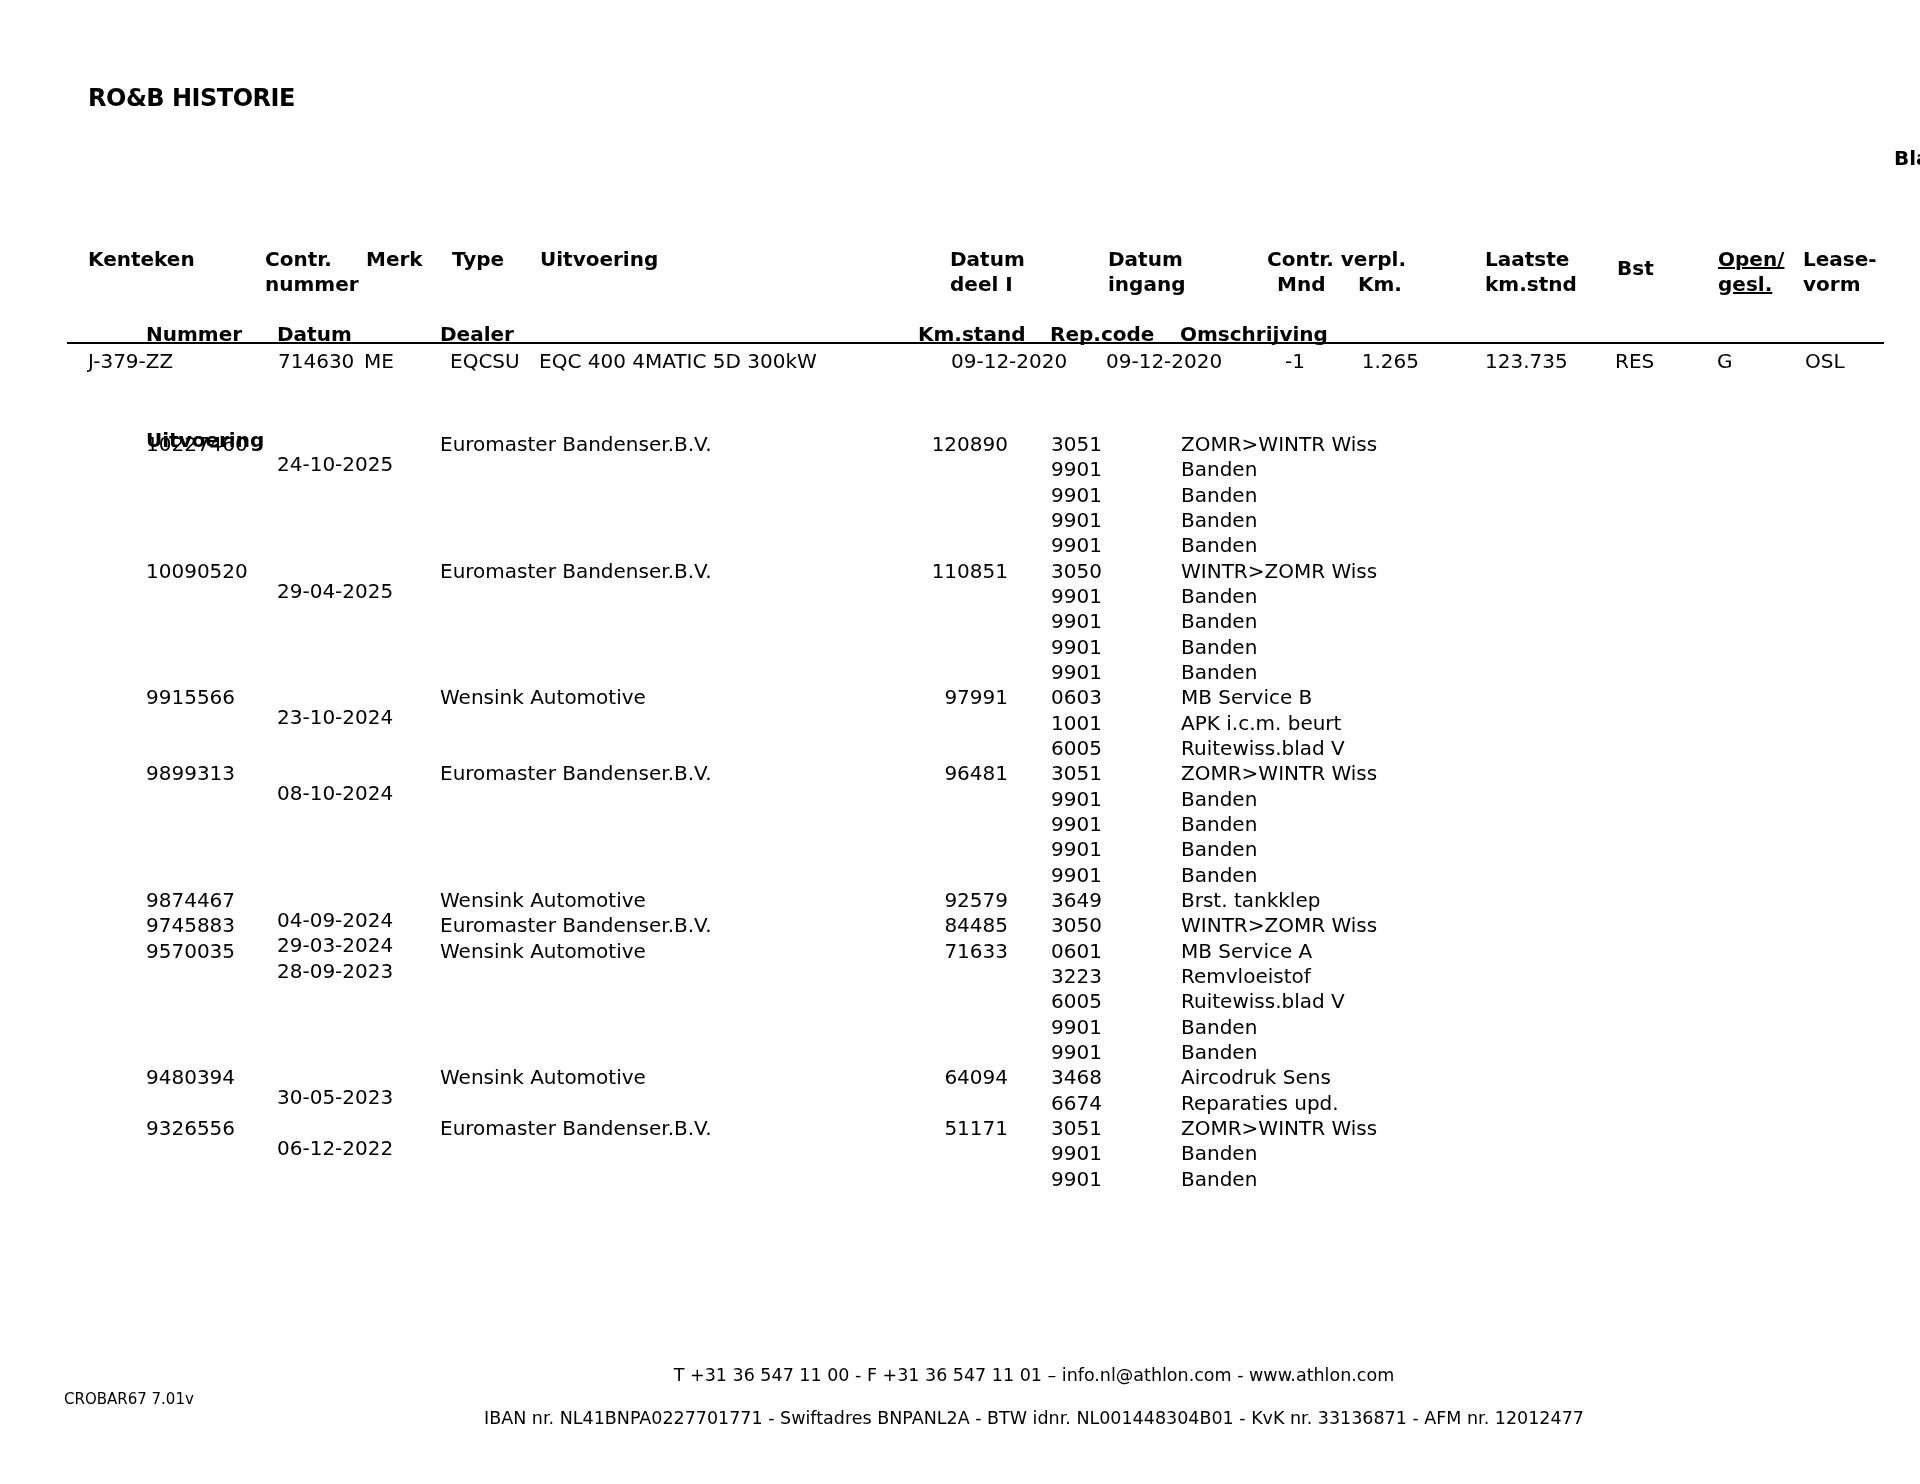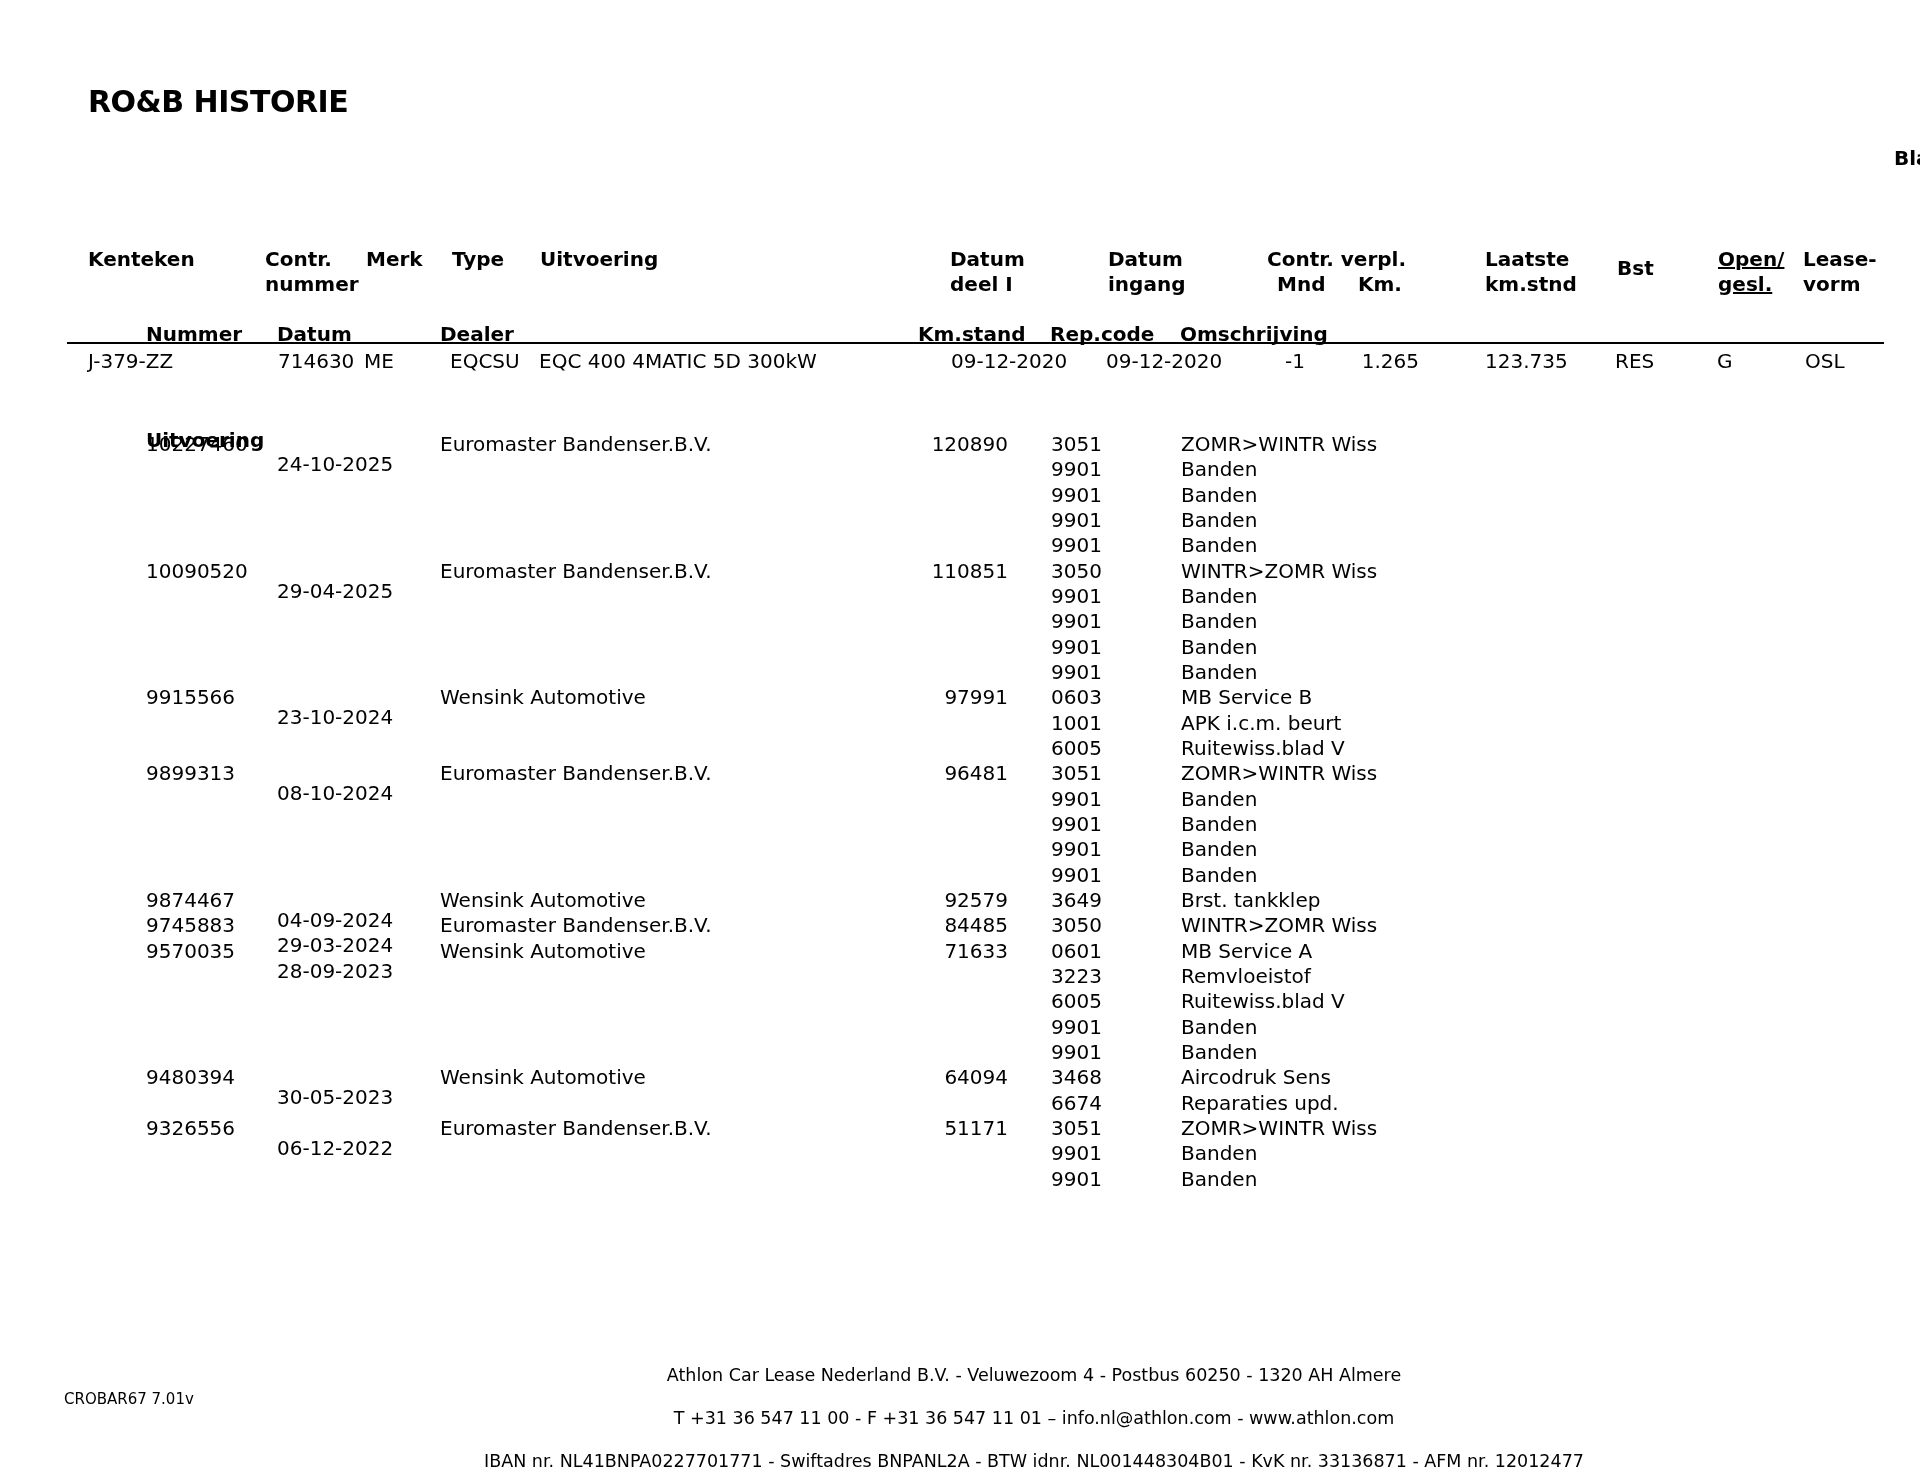--- a/index.html
+++ b/index.html
@@ -3,21 +3,21 @@
 <meta charset="utf-8">
 <style>
   html,body { margin:0; padding:0; background:#e8e8e8; }
   .page {
     position:relative; width:1920px; height:1484px; margin:0 auto;
     background:#ffffff; color:#000000;
     font-family:"DejaVu Sans", sans-serif; font-size:20px; overflow:hidden;
   }
   .abs { position:absolute; white-space:pre-line; }
   .b { font-weight:bold; }
-  .title { font-size:30px; font-weight:bold; letter-spacing:-0.5px; white-space:nowrap; }
+  .title { font-size:24px; font-weight:bold; letter-spacing:-0.5px; white-space:nowrap; }
   .hdr { line-height:25px; }
   .rule { position:absolute; background:#000; }
   .row-field { position:absolute; white-space:nowrap; }
   .num-right { text-align:right; }
   #repairs-rows { position:absolute; left:0; top:432px; width:1756px; }
   .rrow { position:relative; height:25.34px; width:1920px; }
   .rrow span { position:absolute; top:0; line-height:25.34px; white-space:nowrap; }
   .c-num    { left:146px; }
   .c-date   { left:277px;margin-top:20px; }
   .c-dealer { left:440px; }
@@ -352,18 +352,17 @@
       <span class="c-date"></span>
       <span class="c-dealer"></span>
       <span class="c-km"></span>
       <span class="c-code">9901</span>
       <span class="c-desc">Banden</span>
     </div>
   </div>
 
   <div class="crobar">CROBAR67 7.01v</div>
   <div class="footer-block">
-    <div>Athlon Car Lease Nederland B.V. - Veluwezoom 4 - Postbus 60250 - 1320 AH  Almere</div>
     <div>T +31 36 547 11 00 - F +31 36 547 11 01 – info.nl@athlon.com - www.athlon.com</div>
     <div>IBAN nr. NL41BNPA0227701771 - Swiftadres BNPANL2A - BTW idnr. NL001448304B01 - KvK nr. 33136871 - AFM nr. 12012477</div>
   </div>
 
 </div>
 
 </body></html>

